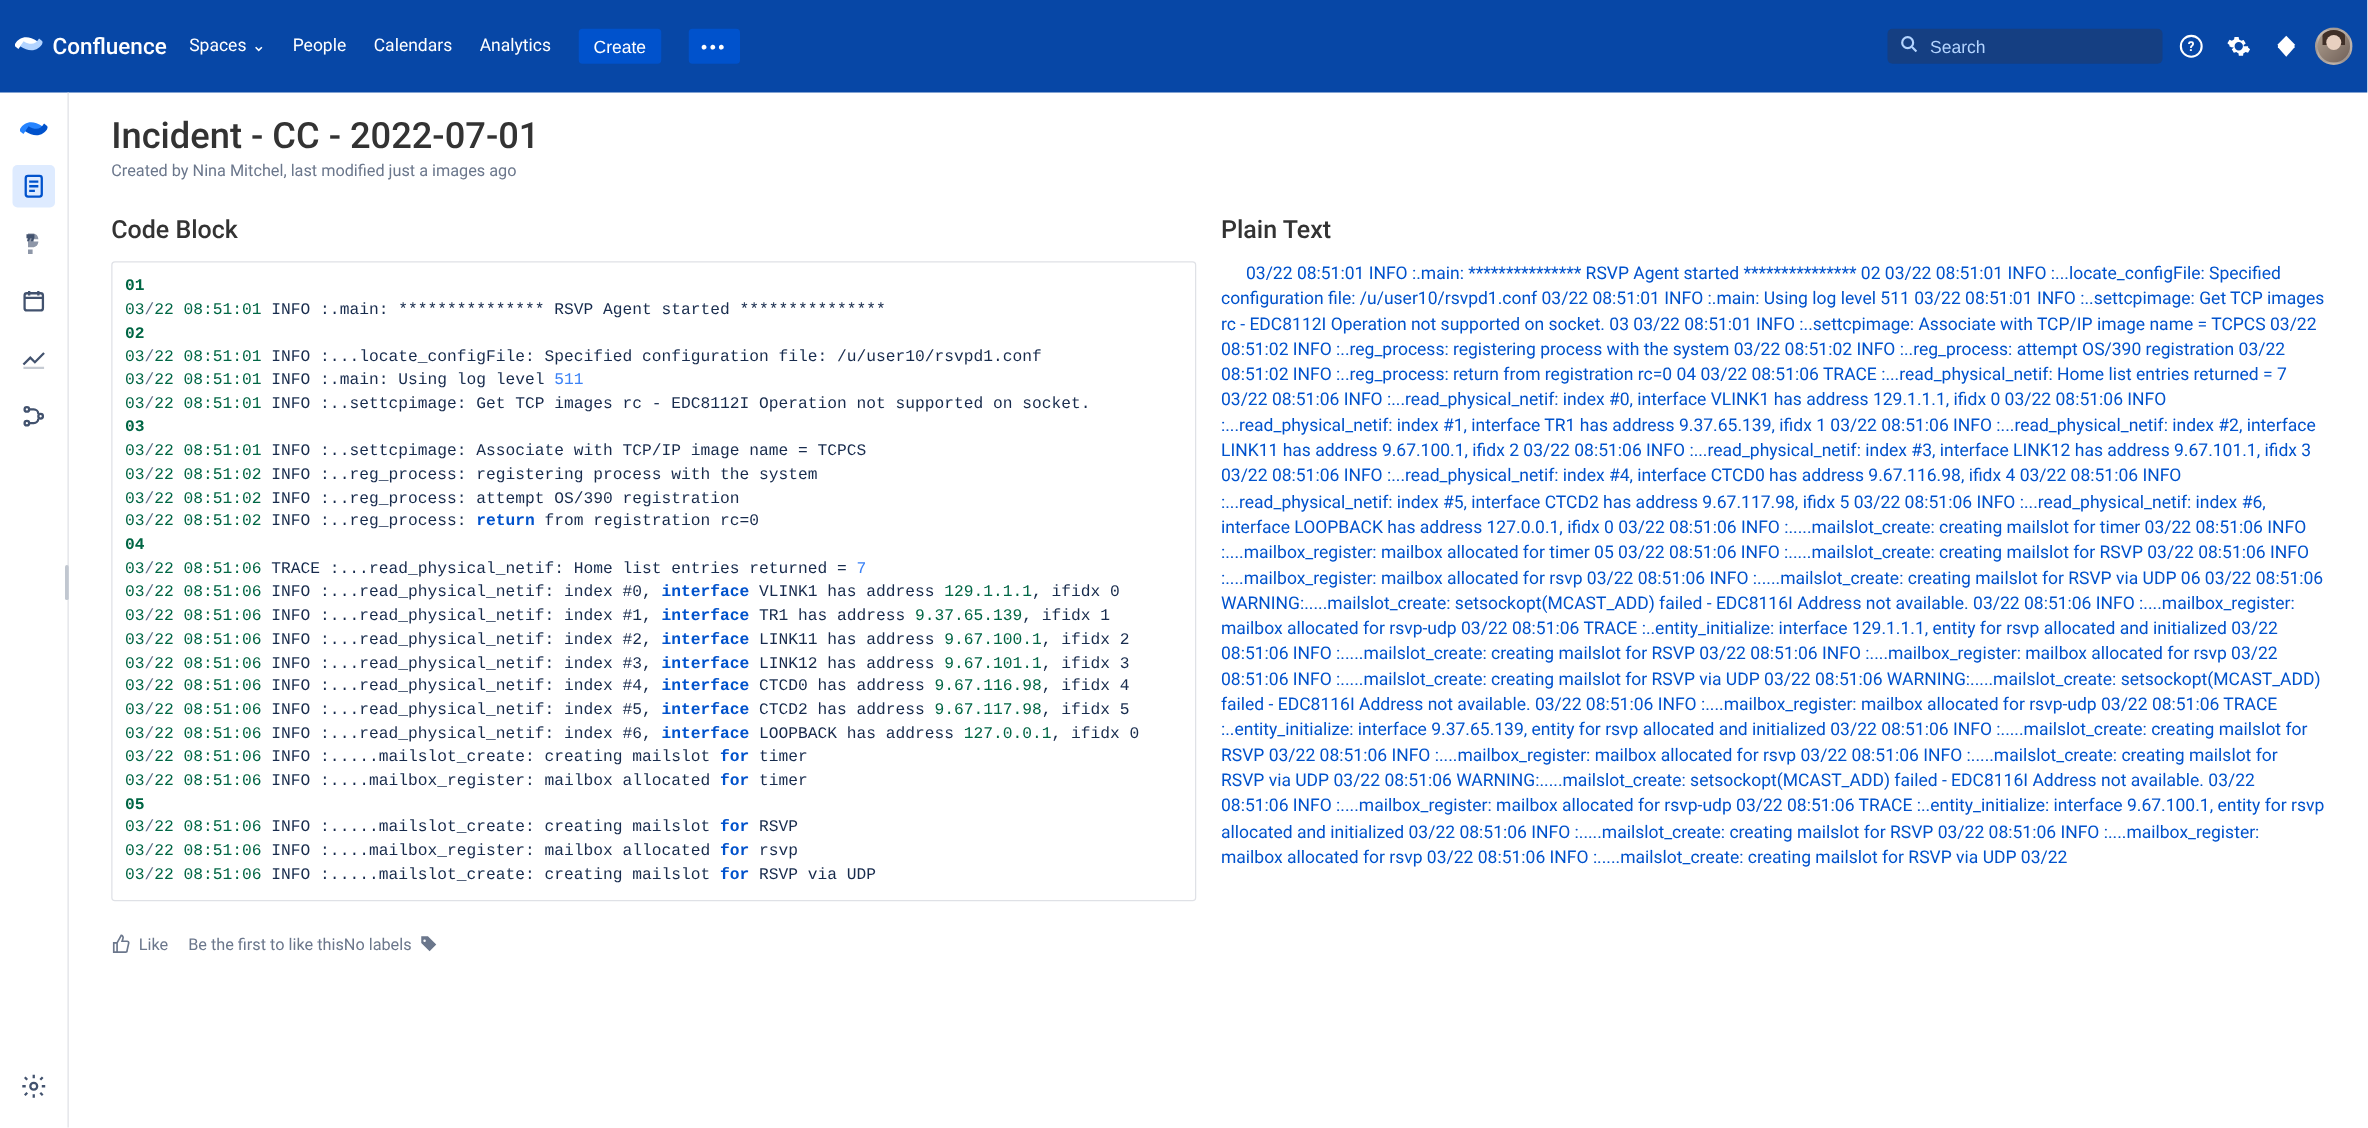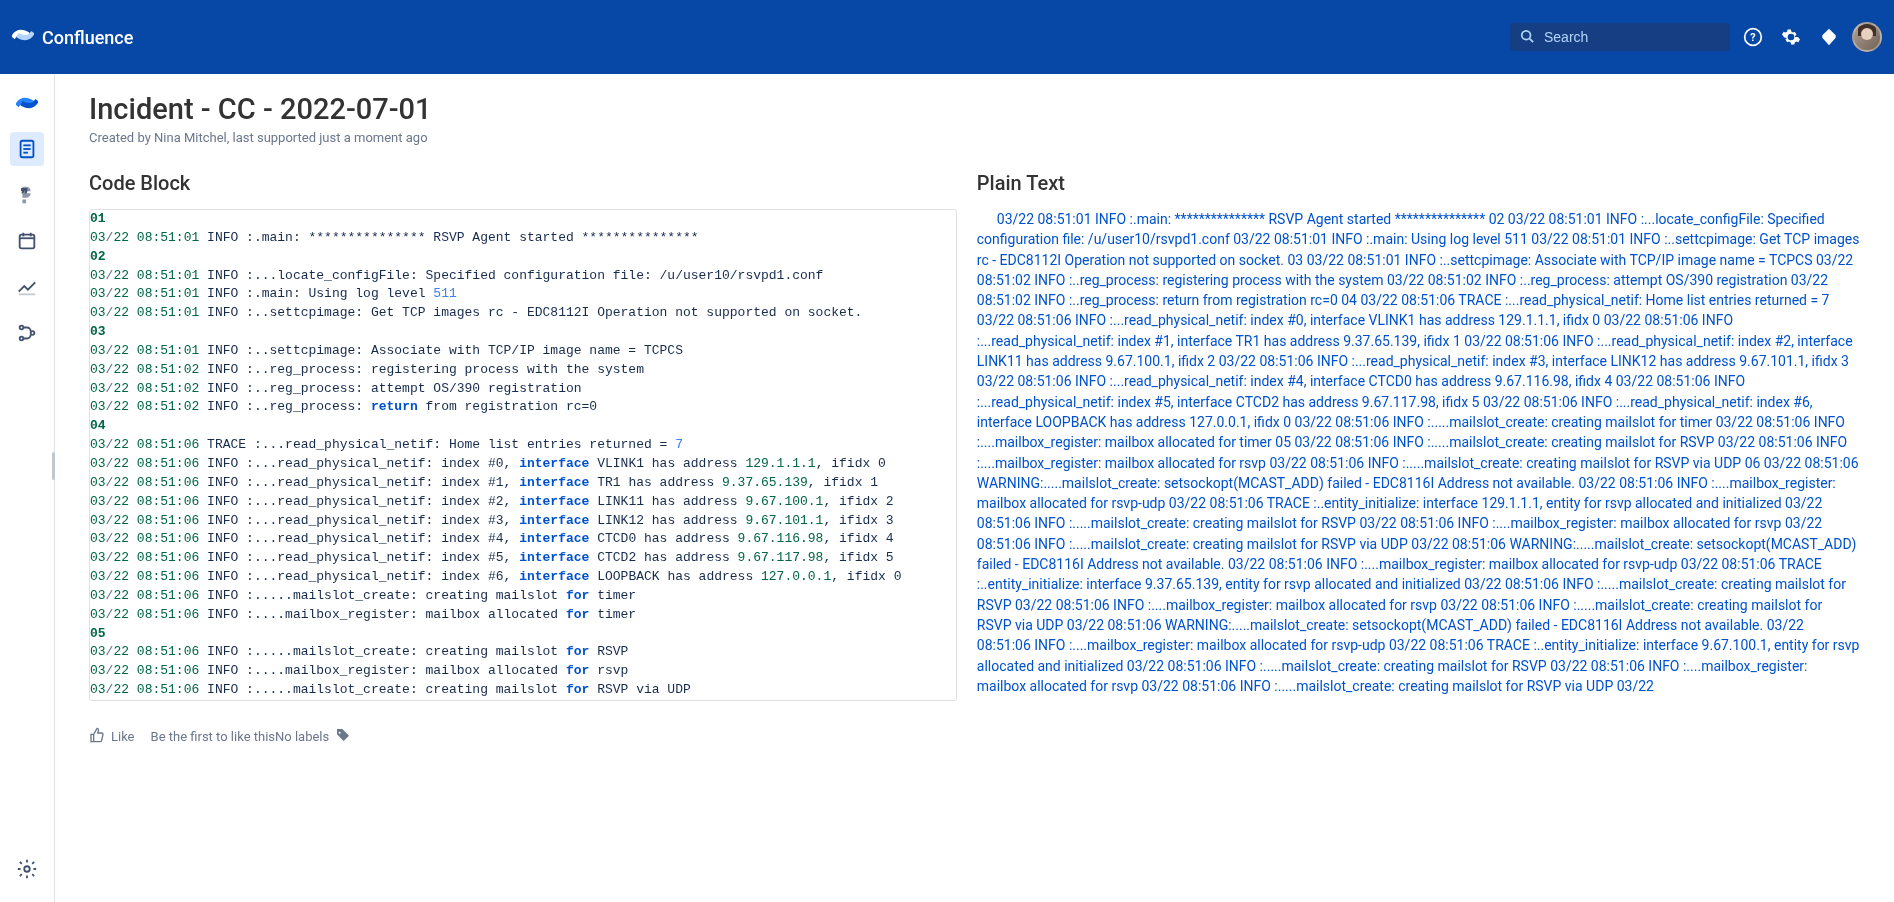--- a/index.html
+++ b/index.html
@@ -83,20 +83,21 @@
   .byline{color:var(--muted);font-size:13px;margin-bottom:26px;}
   .byline a{color:var(--muted);text-decoration:none;}
 
   .two-col{display:flex;gap:20px;align-items:flex-start;}
   .col-left{flex:0 0 49%;min-width:0;}
   .col-right{flex:1;min-width:0;}
   h2.section{font-size:20px;font-weight:500;margin:0 0 14px 0;color:#333;}
 
   .codeblock{
     border:1px solid var(--border);border-radius:3px;
+    padding:10px;
     overflow-x:auto;overflow-y:hidden;
     font-family:SFMono-Regular,Consolas,"Liberation Mono",Menlo,monospace;
     font-size:13px;line-height:1.45;
     white-space:pre;
     background:#fff;
     position:relative;
   }
   .codeblock .row span{white-space:pre;}
   .tok-num{color:#3b82f6;}
   .tok-date{color:#006644;}
@@ -133,20 +134,41 @@
 <div class="topbar">
   <div class="brand">
     <span>
       <svg viewBox="0 0 32 32" fill="none">
           <path d="M4 22c4-7 10-8 18-3l4-6c-12-8-22-5-27 5l5 4z" fill="#fff"></path>
           <path d="M28 10c-4 7-10 8-18 3l-4 6c12 8 22 5 27-5l-5-4z" fill="#b3d4ff"></path>
         </svg>
     </span>
     <span>Confluence</span>
   </div>
+  <div class="nav">
+    <div class="nav-item">
+      <span>Spaces</span>
+      <span class="chev">
+        <svg viewBox="0 0 16 16">
+            <path d="M4 6l4 4 4-4" stroke="#fff" stroke-width="2" fill="none"></path>
+          </svg>
+      </span>
+    </div>
+    <div class="nav-item">
+        <span>People</span>
+      </div>
+    <div class="nav-item">
+        <span>Calendars</span>
+      </div>
+    <div class="nav-item">
+        <span>Analytics</span>
+      </div>
+    <button class="create-btn">Create</button>
+    <button class="dots-btn">•••</button>
+  </div>
   <div class="spacer"></div>
   <div class="search">
     <span>
       <svg viewBox="0 0 16 16" width="14" height="14">
           <circle cx="7" cy="7" r="5" stroke="#b3d4ff" stroke-width="2" fill="none"></circle>
           <line x1="11" y1="11" x2="15" y2="15" stroke="#b3d4ff" stroke-width="2"></line>
         </svg>
     </span>
     <input type="text" placeholder="Search" style="">
   </div>
@@ -228,21 +250,21 @@
             <polyline points="9,6 15,12 9,18"></polyline>
             <polyline points="4,6 10,12 4,18" opacity=".5"></polyline>
           </svg>
       </div>
     </div>
   </div>
 
   <div class="content">
     <h1 class="page-title">Incident - CC - 2022-07-01</h1>
     <div class="byline">
-      <span>Created by </span><a href="#">Nina Mitchel</a><span>, last supported just a moment ago</span>
+      <span>Created by </span><a href="#">Nina Mitchel</a><span>, last modified just a images ago</span>
     </div>
 
     <div class="two-col">
       <div class="col-left">
         <h2 class="section">Code Block</h2>
         <div class="codeblock" id="codeblock"><div class="row"><span class="tok-sec">01</span></div><div class="row"><span class="tok-date">03</span><span class="tok-slash">/</span><span class="tok-date">22</span><span> </span><span class="tok-date">08:51:01</span><span> </span><span class="tok-info">INFO</span><span class="tok-info"> :.main: *************** RSVP Agent started ***************</span></div><div class="row"><span class="tok-sec">02</span></div><div class="row"><span class="tok-date">03</span><span class="tok-slash">/</span><span class="tok-date">22</span><span> </span><span class="tok-date">08:51:01</span><span> </span><span class="tok-info">INFO</span><span class="tok-info"> :...locate_configFile: Specified configuration file: /u/user10/rsvpd1.conf</span></div><div class="row"><span class="tok-date">03</span><span class="tok-slash">/</span><span class="tok-date">22</span><span> </span><span class="tok-date">08:51:01</span><span> </span><span class="tok-info">INFO</span><span class="tok-info"> :.main: Using log level </span><span class="tok-num">511</span></div><div class="row"><span class="tok-date">03</span><span class="tok-slash">/</span><span class="tok-date">22</span><span> </span><span class="tok-date">08:51:01</span><span> </span><span class="tok-info">INFO</span><span class="tok-info"> :..settcpimage: Get TCP images rc - EDC8112I Operation not supported on socket.</span></div><div class="row"><span class="tok-sec">03</span></div><div class="row"><span class="tok-date">03</span><span class="tok-slash">/</span><span class="tok-date">22</span><span> </span><span class="tok-date">08:51:01</span><span> </span><span class="tok-info">INFO</span><span class="tok-info"> :..settcpimage: Associate with TCP/IP image name = TCPCS</span></div><div class="row"><span class="tok-date">03</span><span class="tok-slash">/</span><span class="tok-date">22</span><span> </span><span class="tok-date">08:51:02</span><span> </span><span class="tok-info">INFO</span><span class="tok-info"> :..reg_process: registering process with the system</span></div><div class="row"><span class="tok-date">03</span><span class="tok-slash">/</span><span class="tok-date">22</span><span> </span><span class="tok-date">08:51:02</span><span> </span><span class="tok-info">INFO</span><span class="tok-info"> :..reg_process: attempt OS/390 registration</span></div><div class="row"><span class="tok-date">03</span><span class="tok-slash">/</span><span class="tok-date">22</span><span> </span><span class="tok-date">08:51:02</span><span> </span><span class="tok-info">INFO</span><span class="tok-info"> :..reg_process: </span><span class="tok-kw">return</span><span class="tok-info"> from registration rc=0</span></div><div class="row"><span class="tok-sec">04</span></div><div class="row"><span class="tok-date">03</span><span class="tok-slash">/</span><span class="tok-date">22</span><span> </span><span class="tok-date">08:51:06</span><span> </span><span class="tok-info">TRACE</span><span class="tok-info"> :...read_physical_netif: Home list entries returned = </span><span class="tok-num">7</span></div><div class="row"><span class="tok-date">03</span><span class="tok-slash">/</span><span class="tok-date">22</span><span> </span><span class="tok-date">08:51:06</span><span> </span><span class="tok-info">INFO</span><span class="tok-info"> :...read_physical_netif: index #0, </span><span class="tok-kw">interface</span><span class="tok-info"> VLINK1 has address </span><span class="tok-ip">129.1.1.1</span><span class="tok-info">, ifidx 0</span></div><div class="row"><span class="tok-date">03</span><span class="tok-slash">/</span><span class="tok-date">22</span><span> </span><span class="tok-date">08:51:06</span><span> </span><span class="tok-info">INFO</span><span class="tok-info"> :...read_physical_netif: index #1, </span><span class="tok-kw">interface</span><span class="tok-info"> TR1 has address </span><span class="tok-ip">9.37.65.139</span><span class="tok-info">, ifidx 1</span></div><div class="row"><span class="tok-date">03</span><span class="tok-slash">/</span><span class="tok-date">22</span><span> </span><span class="tok-date">08:51:06</span><span> </span><span class="tok-info">INFO</span><span class="tok-info"> :...read_physical_netif: index #2, </span><span class="tok-kw">interface</span><span class="tok-info"> LINK11 has address </span><span class="tok-ip">9.67.100.1</span><span class="tok-info">, ifidx 2</span></div><div class="row"><span class="tok-date">03</span><span class="tok-slash">/</span><span class="tok-date">22</span><span> </span><span class="tok-date">08:51:06</span><span> </span><span class="tok-info">INFO</span><span class="tok-info"> :...read_physical_netif: index #3, </span><span class="tok-kw">interface</span><span class="tok-info"> LINK12 has address </span><span class="tok-ip">9.67.101.1</span><span class="tok-info">, ifidx 3</span></div><div class="row"><span class="tok-date">03</span><span class="tok-slash">/</span><span class="tok-date">22</span><span> </span><span class="tok-date">08:51:06</span><span> </span><span class="tok-info">INFO</span><span class="tok-info"> :...read_physical_netif: index #4, </span><span class="tok-kw">interface</span><span class="tok-info"> CTCD0 has address </span><span class="tok-ip">9.67.116.98</span><span class="tok-info">, ifidx 4</span></div><div class="row"><span class="tok-date">03</span><span class="tok-slash">/</span><span class="tok-date">22</span><span> </span><span class="tok-date">08:51:06</span><span> </span><span class="tok-info">INFO</span><span class="tok-info"> :...read_physical_netif: index #5, </span><span class="tok-kw">interface</span><span class="tok-info"> CTCD2 has address </span><span class="tok-ip">9.67.117.98</span><span class="tok-info">, ifidx 5</span></div><div class="row"><span class="tok-date">03</span><span class="tok-slash">/</span><span class="tok-date">22</span><span> </span><span class="tok-date">08:51:06</span><span> </span><span class="tok-info">INFO</span><span class="tok-info"> :...read_physical_netif: index #6, </span><span class="tok-kw">interface</span><span class="tok-info"> LOOPBACK has address </span><span class="tok-ip">127.0.0.1</span><span class="tok-info">, ifidx 0</span></div><div class="row"><span class="tok-date">03</span><span class="tok-slash">/</span><span class="tok-date">22</span><span> </span><span class="tok-date">08:51:06</span><span> </span><span class="tok-info">INFO</span><span class="tok-info"> :.....mailslot_create: creating mailslot </span><span class="tok-kw">for</span><span class="tok-info"> timer</span></div><div class="row"><span class="tok-date">03</span><span class="tok-slash">/</span><span class="tok-date">22</span><span> </span><span class="tok-date">08:51:06</span><span> </span><span class="tok-info">INFO</span><span class="tok-info"> :....mailbox_register: mailbox allocated </span><span class="tok-kw">for</span><span class="tok-info"> timer</span></div><div class="row"><span class="tok-sec">05</span></div><div class="row"><span class="tok-date">03</span><span class="tok-slash">/</span><span class="tok-date">22</span><span> </span><span class="tok-date">08:51:06</span><span> </span><span class="tok-info">INFO</span><span class="tok-info"> :.....mailslot_create: creating mailslot </span><span class="tok-kw">for</span><span class="tok-info"> RSVP</span></div><div class="row"><span class="tok-date">03</span><span class="tok-slash">/</span><span class="tok-date">22</span><span> </span><span class="tok-date">08:51:06</span><span> </span><span class="tok-info">INFO</span><span class="tok-info"> :....mailbox_register: mailbox allocated </span><span class="tok-kw">for</span><span class="tok-info"> rsvp</span></div><div class="row"><span class="tok-date">03</span><span class="tok-slash">/</span><span class="tok-date">22</span><span> </span><span class="tok-date">08:51:06</span><span> </span><span class="tok-info">INFO</span><span class="tok-info"> :.....mailslot_create: creating mailslot </span><span class="tok-kw">for</span><span class="tok-info"> RSVP via UDP</span></div></div>
       </div>
       <div class="col-right">
         <h2 class="section">Plain Text</h2>
         <div class="plain-text">03/22 08:51:01 INFO :.main: *************** RSVP Agent started ***************  02  03/22 08:51:01 INFO :...locate_configFile: Specified configuration file: /u/user10/rsvpd1.conf 03/22 08:51:01 INFO :.main: Using log level 511 03/22 08:51:01 INFO :..settcpimage: Get TCP images rc - EDC8112I Operation not supported on socket.  03  03/22 08:51:01 INFO :..settcpimage: Associate with TCP/IP image name = TCPCS 03/22 08:51:02 INFO :..reg_process: registering process with the system 03/22 08:51:02 INFO :..reg_process: attempt OS/390 registration 03/22 08:51:02 INFO :..reg_process: return from registration rc=0  04  03/22 08:51:06 TRACE :...read_physical_netif: Home list entries returned = 7 03/22 08:51:06 INFO :...read_physical_netif: index #0, interface VLINK1 has address 129.1.1.1, ifidx 0 03/22 08:51:06 INFO :...read_physical_netif: index #1, interface TR1 has address 9.37.65.139, ifidx 1 03/22 08:51:06 INFO :...read_physical_netif: index #2, interface LINK11 has address 9.67.100.1, ifidx 2 03/22 08:51:06 INFO :...read_physical_netif: index #3, interface LINK12 has address 9.67.101.1, ifidx 3 03/22 08:51:06 INFO :...read_physical_netif: index #4, interface CTCD0 has address 9.67.116.98, ifidx 4 03/22 08:51:06 INFO :...read_physical_netif: index #5, interface CTCD2 has address 9.67.117.98, ifidx 5 03/22 08:51:06 INFO :...read_physical_netif: index #6, interface LOOPBACK has address 127.0.0.1, ifidx 0 03/22 08:51:06 INFO :.....mailslot_create: creating mailslot for timer 03/22 08:51:06 INFO :....mailbox_register: mailbox allocated for timer  05  03/22 08:51:06 INFO :.....mailslot_create: creating mailslot for RSVP 03/22 08:51:06 INFO :....mailbox_register: mailbox allocated for rsvp 03/22 08:51:06 INFO :.....mailslot_create: creating mailslot for RSVP via UDP  06  03/22 08:51:06 WARNING:.....mailslot_create: setsockopt(MCAST_ADD) failed - EDC8116I Address not available. 03/22 08:51:06 INFO :....mailbox_register: mailbox allocated for rsvp-udp 03/22 08:51:06 TRACE :..entity_initialize: interface 129.1.1.1, entity for rsvp allocated and initialized 03/22 08:51:06 INFO :.....mailslot_create: creating mailslot for RSVP 03/22 08:51:06 INFO :....mailbox_register: mailbox allocated for rsvp 03/22 08:51:06 INFO :.....mailslot_create: creating mailslot for RSVP via UDP 03/22 08:51:06 WARNING:.....mailslot_create: setsockopt(MCAST_ADD) failed - EDC8116I Address not available. 03/22 08:51:06 INFO :....mailbox_register: mailbox allocated for rsvp-udp 03/22 08:51:06 TRACE :..entity_initialize: interface 9.37.65.139, entity for rsvp allocated and initialized 03/22 08:51:06 INFO :.....mailslot_create: creating mailslot for RSVP 03/22 08:51:06 INFO :....mailbox_register: mailbox allocated for rsvp 03/22 08:51:06 INFO :.....mailslot_create: creating mailslot for RSVP via UDP 03/22 08:51:06 WARNING:.....mailslot_create: setsockopt(MCAST_ADD) failed - EDC8116I Address not available. 03/22 08:51:06 INFO :....mailbox_register: mailbox allocated for rsvp-udp 03/22 08:51:06 TRACE :..entity_initialize: interface 9.67.100.1, entity for rsvp allocated and initialized 03/22 08:51:06 INFO :.....mailslot_create: creating mailslot for RSVP 03/22 08:51:06 INFO :....mailbox_register: mailbox allocated for rsvp 03/22 08:51:06 INFO :.....mailslot_create: creating mailslot for RSVP via UDP 03/22</div>

